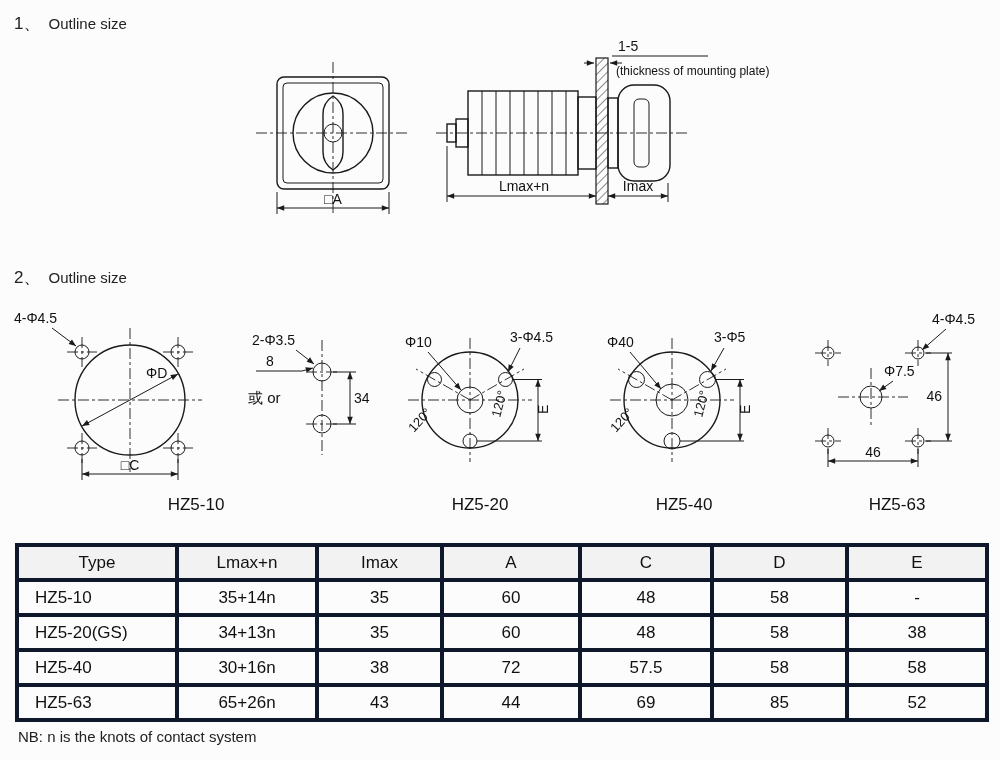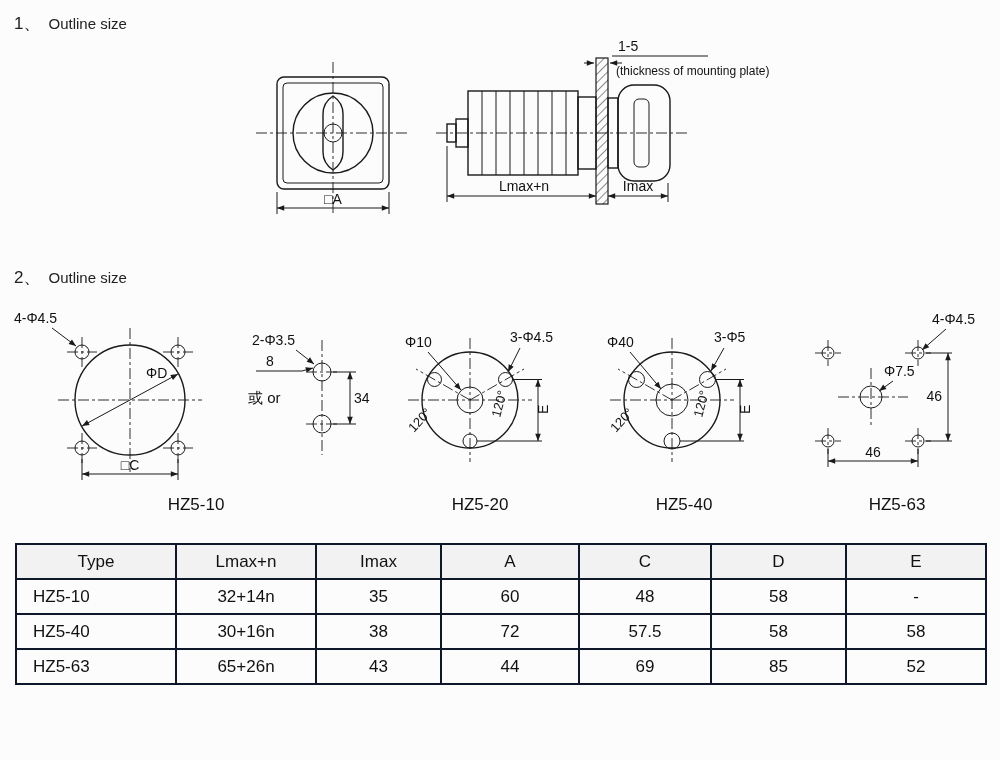--- a/index.html
+++ b/index.html
@@ -21,21 +21,21 @@
   .cl   { fill:none; stroke:#1a1a1a; stroke-width:0.9; stroke-dasharray:11 3 3 3; }
   .dim  { fill:none; stroke:#1a1a1a; stroke-width:1; }
   svg text { font-family:"Liberation Sans", sans-serif; font-size:14px; fill:#111; }
   svg text.small { font-size:12px; }
   svg text.big   { font-size:17px; }
   svg text.med   { font-size:15px; }
   svg text.deg   { font-size:13px; }
 
   .table-wrap { position:absolute; top:543px; left:15px; width:970px; }
   table { border-collapse:collapse; width:970px; table-layout:fixed; font-size:17px; }
-  th, td { border:2px solid #0f172a; height:35px; text-align:center; font-weight:normal; color:#111;margin-top:28px; }
+  th, td { border:4px solid #0f172a; height:35px; text-align:center; font-weight:normal; color:#111;margin-top:28px; }
   thead th { background:#f2f2f2; }
   td.first { text-align:left; padding-left:16px; }
 
   .note { position:absolute; left:18px; top:728px; font-size:15px; color:#222; }
 </style>
 </head>
 <body>
 
 <div class="page">
 
@@ -265,26 +265,35 @@
           <th>Imax</th>
           <th>A</th>
           <th>C</th>
           <th>D</th>
           <th>E</th>
         </tr>
       </thead>
       <tbody>
         <tr>
           <td class="first">HZ5-10</td>
-          <td>32+14n</td>
+          <td>35+14n</td>
           <td>35</td>
           <td>60</td>
           <td>48</td>
           <td>58</td>
           <td>-</td>
+        </tr>
+        <tr>
+          <td class="first">HZ5-20(GS)</td>
+          <td>34+13n</td>
+          <td>35</td>
+          <td>60</td>
+          <td>48</td>
+          <td>58</td>
+          <td>38</td>
         </tr>
         <tr>
           <td class="first">HZ5-40</td>
           <td>30+16n</td>
           <td>38</td>
           <td>72</td>
           <td>57.5</td>
           <td>58</td>
           <td>58</td>
         </tr>
@@ -294,14 +303,15 @@
           <td>43</td>
           <td>44</td>
           <td>69</td>
           <td>85</td>
           <td>52</td>
         </tr>
       </tbody>
     </table>
   </div>
 
+  <div class="note">NB: n is the knots of contact system</div>
 
 </div>
 
 </body></html>

